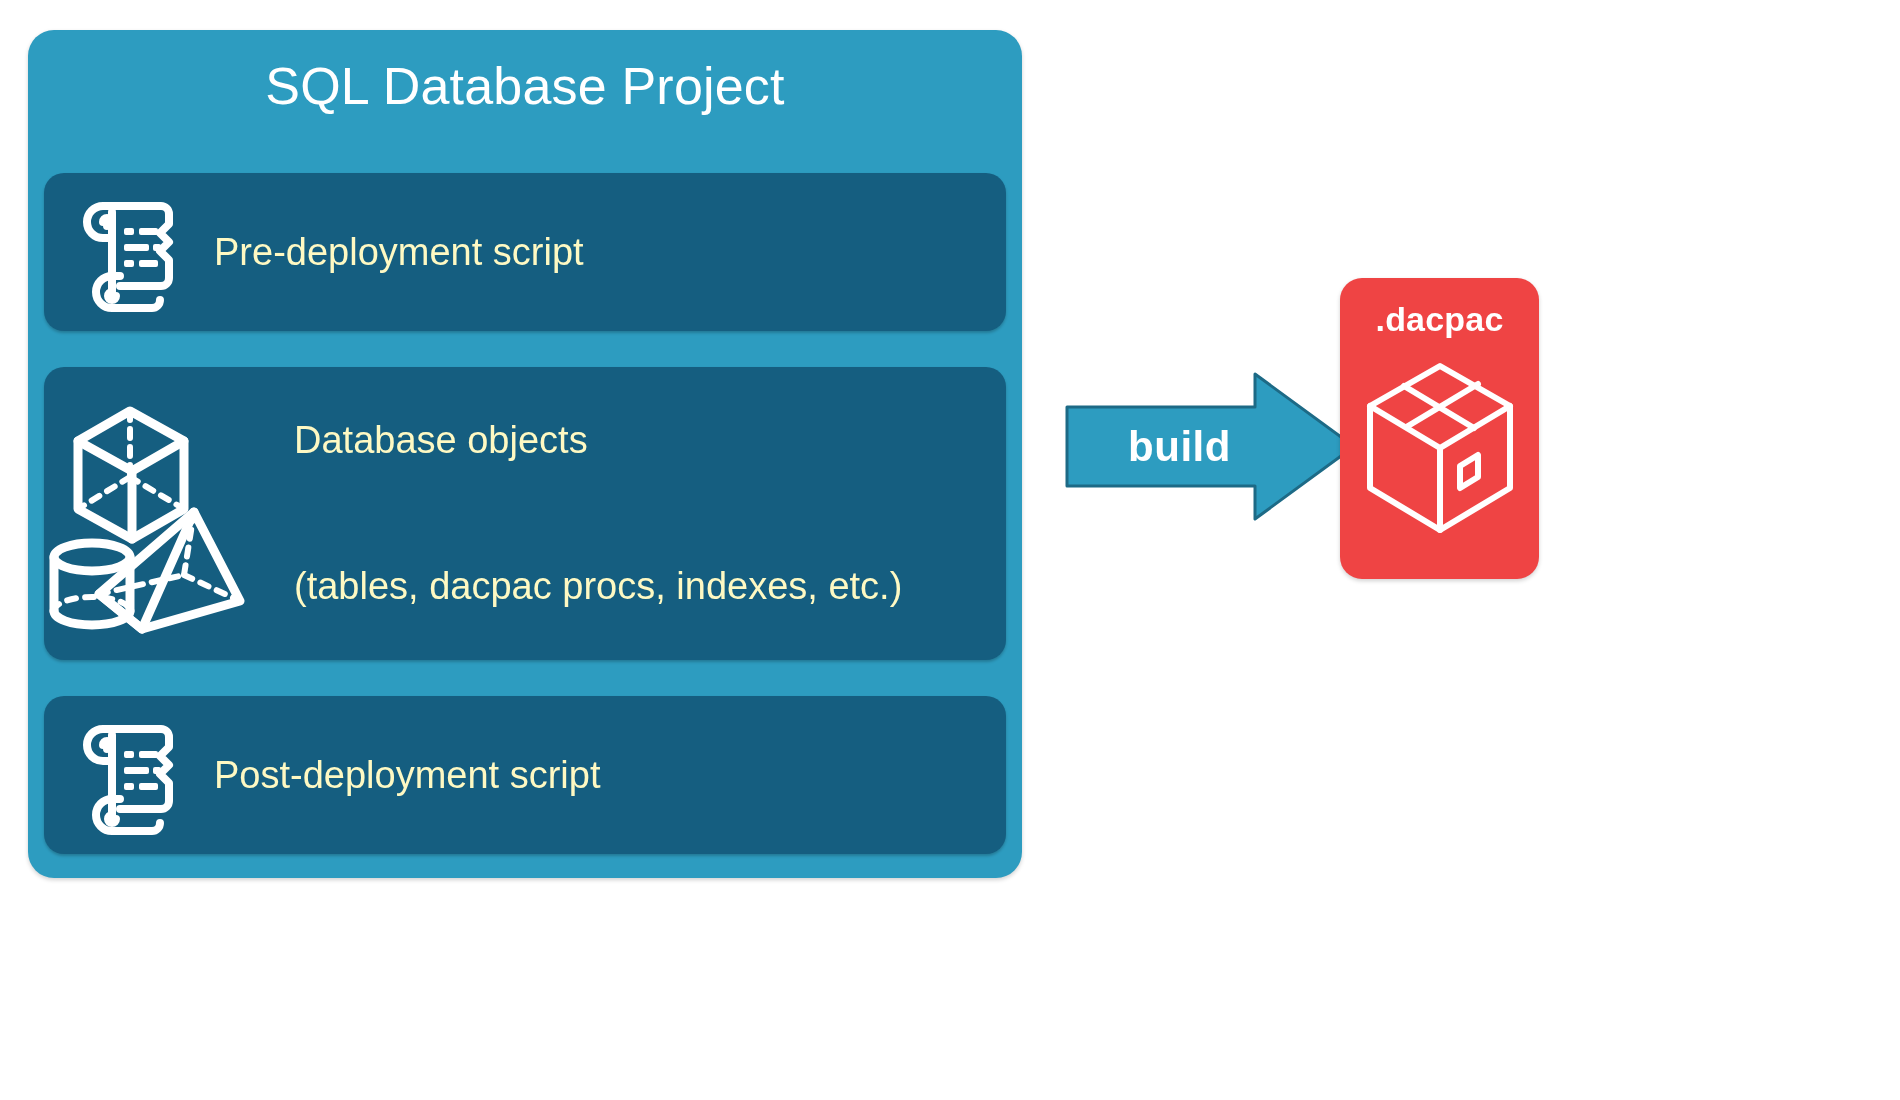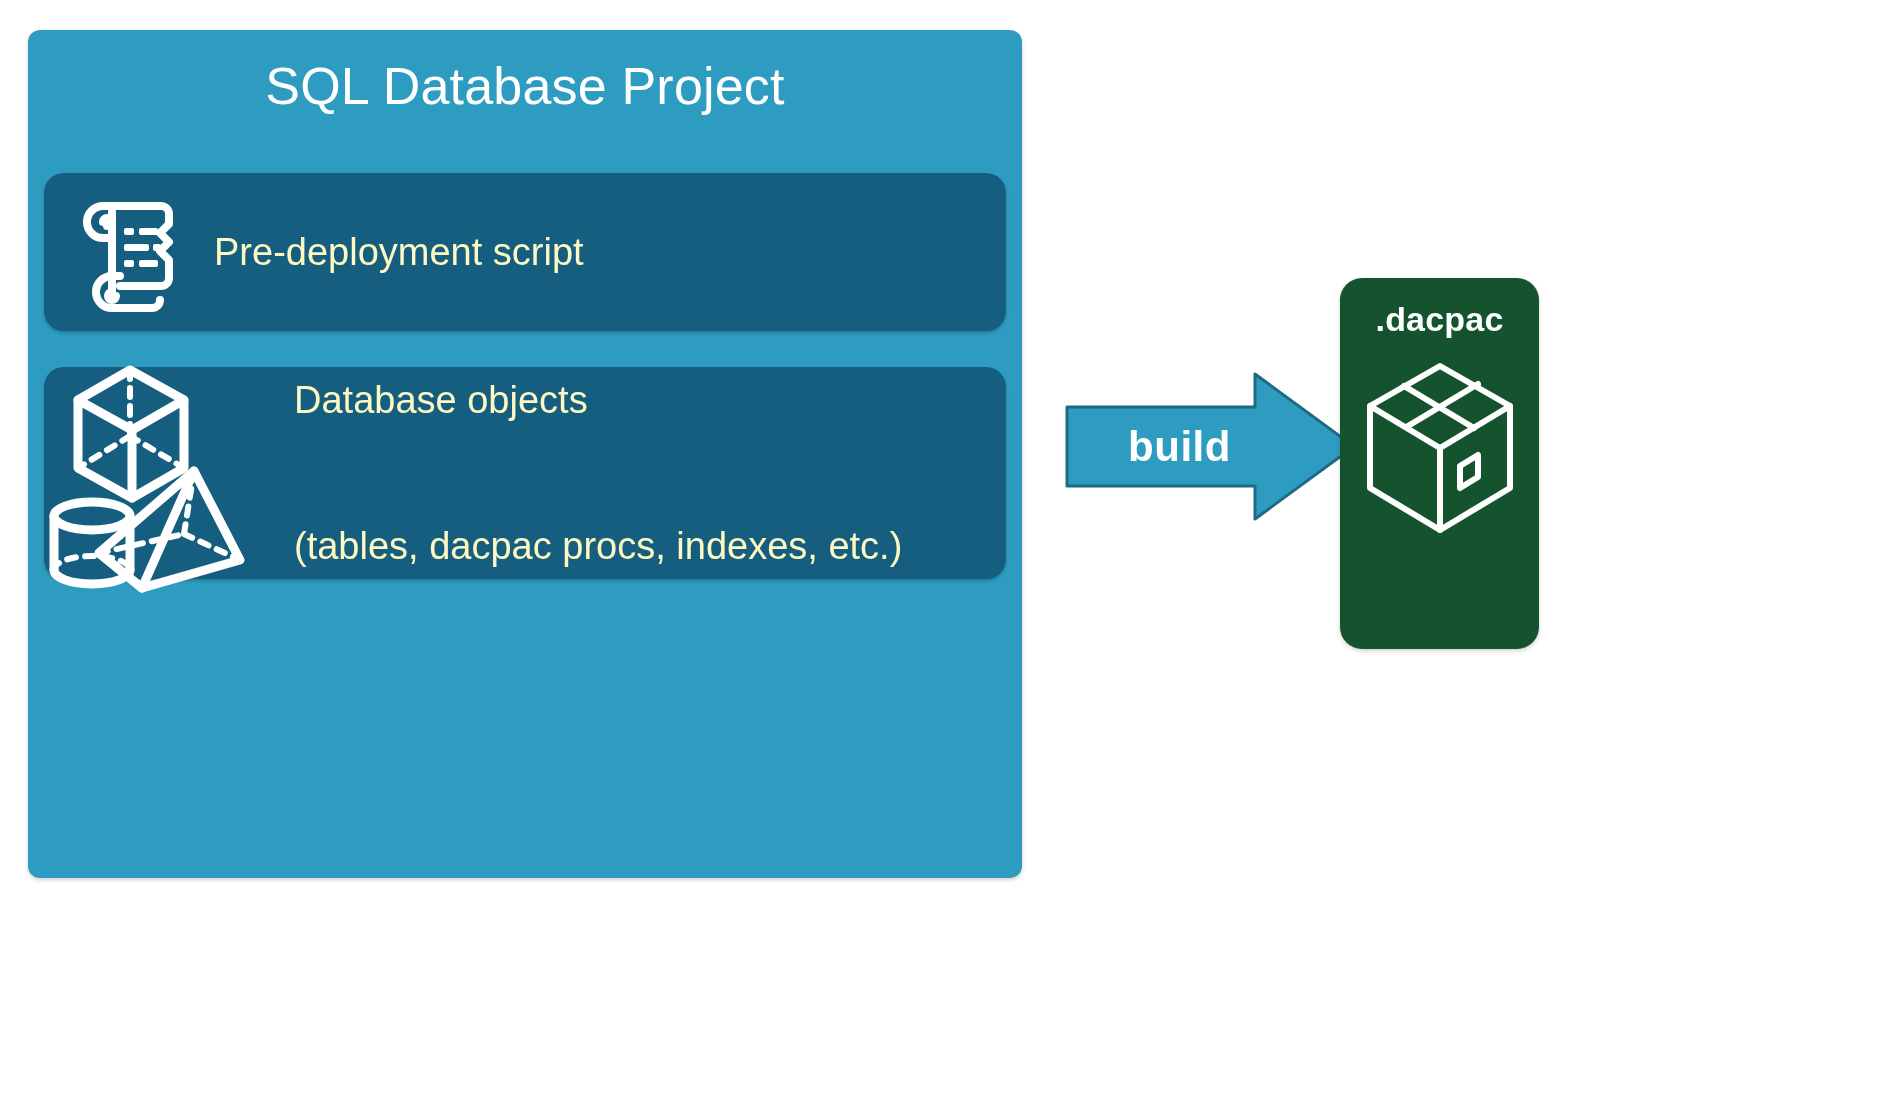--- a/index.html
+++ b/index.html
@@ -23,21 +23,21 @@
   }
 
   
   .project-panel {
     position: absolute;
     left: 28px;
     top: 30px;
     width: 994px;
     height: 848px;
     background: #2d9cc0;
-    border-radius: 12px;
+    border-radius: 26px;
     box-shadow: 0 2px 4px rgba(0,0,0,0.18);
     box-sizing: border-box;
   }
 
   .project-title {
     position: absolute;
     left: 0;
     top: 28px;
     width: 100%;
     text-align: center;
@@ -55,21 +55,21 @@
     left: 16px;
     width: 962px;
     background: #155e80;
     border-radius: 20px;
     box-shadow: 0 2px 3px rgba(0,0,0,0.22);
     box-sizing: border-box;
     display: flex;
     align-items: center;
   }
   .card-pre  { top: 143px; height: 158px; }
-  .card-obj  { top: 337px; height: 212px; }
+  .card-obj  { top: 337px; height: 293px; }
   .card-post { top: 666px; height: 158px; }
 
   .card-icon {
     flex: 0 0 auto;
     display: flex;
     align-items: center;
     justify-content: center;
   }
   .card-pre  .card-icon,
   .card-post .card-icon { width: 170px; height: 120px; }
@@ -108,22 +108,22 @@
     letter-spacing: 0.5px;
     pointer-events: none;
   }
 
   
   .dacpac-panel {
     position: absolute;
     left: 1340px;
     top: 278px;
     width: 199px;
-    height: 371px;
-    background: #14532d;
+    height: 301px;
+    background: #ef4444;
     border-radius: 22px;
     box-shadow: 0 2px 4px rgba(0,0,0,0.18);
     box-sizing: border-box;
     text-decoration: underline;
   }
   .dacpac-title {
     position: absolute;
     left: 0;
     top: 22px;
     width: 100%;
@@ -218,20 +218,43 @@
             <path d="M10,222 a38 14 0 0 1 76 0"></path>
           </g>
         </svg>
       </div>
       <div class="card-label">
         <div>Database objects</div>
         <div>(tables, dacpac procs, indexes, etc.)</div>
       </div>
     </div>
 
+    <div class="card card-post">
+      <div class="card-icon">
+        <svg viewBox="0 0 112 120" width="112" height="120" aria-hidden="true">
+          <g fill="none" stroke="#ffffff" stroke-width="8" stroke-linecap="round" stroke-linejoin="round">
+            <path d="M33 14 H30 a16 16 0 0 0 0 32 h9"></path>
+            <path d="M30 30 a4 4 0 1 1 4 4"></path>
+            <path d="M33 14 H88 a8 8 0 0 1 8 8 v10 l-9 9 9 9 -9 9 9 9 v18 a8 8 0 0 1 -8 8 H47"></path>
+            <path d="M39 20 V100"></path>
+            <path d="M47 84 h-8 a16 16 0 0 0 0 32 h40 a8 8 0 0 0 8 -8"></path>
+            <path d="M39 100 a4 4 0 1 0 4 4"></path>
+          </g>
+          <g fill="#ffffff">
+            <rect x="51" y="36" width="10" height="7" rx="2"></rect>
+            <rect x="66" y="36" width="19" height="7" rx="2"></rect>
+            <rect x="51" y="52" width="25" height="7" rx="2"></rect>
+            <rect x="80" y="52" width="8" height="7" rx="2"></rect>
+            <rect x="51" y="68" width="10" height="7" rx="2"></rect>
+            <rect x="66" y="68" width="19" height="7" rx="2"></rect>
+          </g>
+        </svg>
+      </div>
+      <div class="card-label">Post-deployment script</div>
+    </div>
   </div>
 
   <div class="build-arrow">
     <svg viewBox="0 0 287 145" width="287" height="145" aria-hidden="true">
       <polygon points="0,33 188,33 188,0 287,72.5 188,145 188,112 0,112" fill="#2d9cc0" stroke="#1d6a86" stroke-width="3" stroke-linejoin="round"></polygon>
     </svg>
     <div class="arrow-label">build</div>
   </div>
 
   <div class="dacpac-panel">

